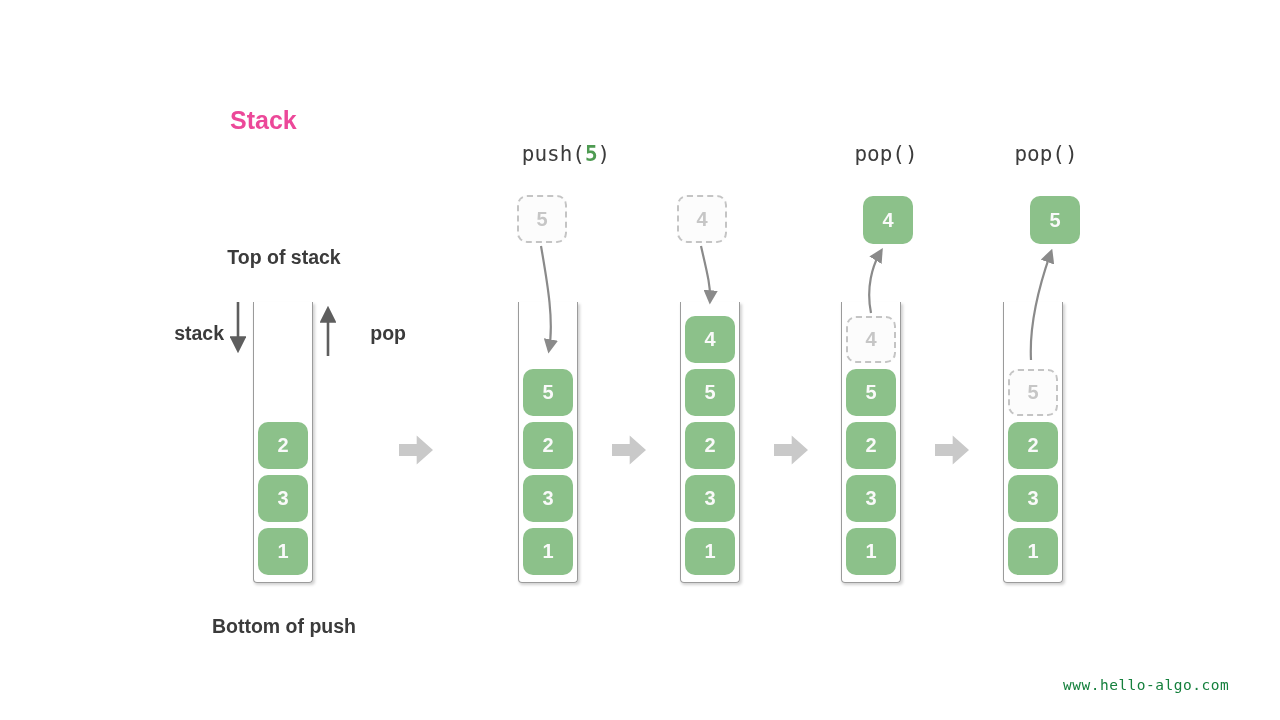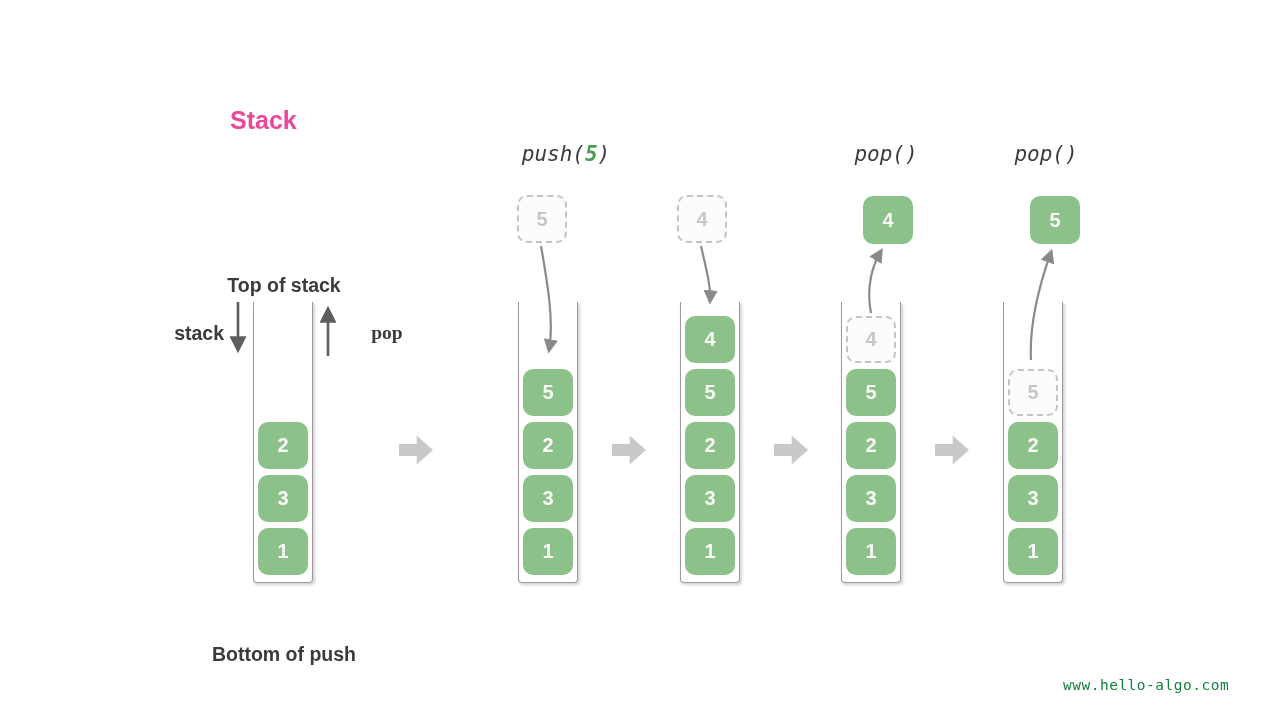--- a/index.html
+++ b/index.html
@@ -21,41 +21,39 @@
     left: 230px; top: 106px; width: 110px;
     text-align: left;
     font-size: 25px; font-weight: 700;
     color: #ec4899;
   }
   .side-label {
     width: 204px; left: 182px;
     text-align: center;
     font-size: 19.5px; font-weight: 700;
     color: #3B3B3B;
-    margin-top: 28px;
   }
   .side-label.top { top: 246px; }
   .side-label.bottom { top: 615px; }
 
   .pushpop-label {
     top: 320px; width: 66px;
     font-size: 19.5px; font-weight: 700;
     color: #3B3B3B; line-height: 26px;
   }
   .pushpop-label.push { left: 158px; text-align: right; }
-  .pushpop-label.pop  { left: 354px; text-align: center; font-family: Liberation Serif, serif; }
+  .pushpop-label.pop  { left: 340px; text-align: right; }
 
   .op-label {
     top: 142px; width: 160px; height: 28px;
     text-align: center;
     font-family: "DejaVu Sans Mono", monospace;
     font-size: 21px;
     color: #3C3C3C;
     white-space: nowrap;
-    font-style: italic;
   }
   .op-label .arg {
     color: #4E9B52;
     font-weight: 700;
   }
 
   .stack-container {
     top: 302px;
     width: 60px; height: 281px;
     box-sizing: border-box;

